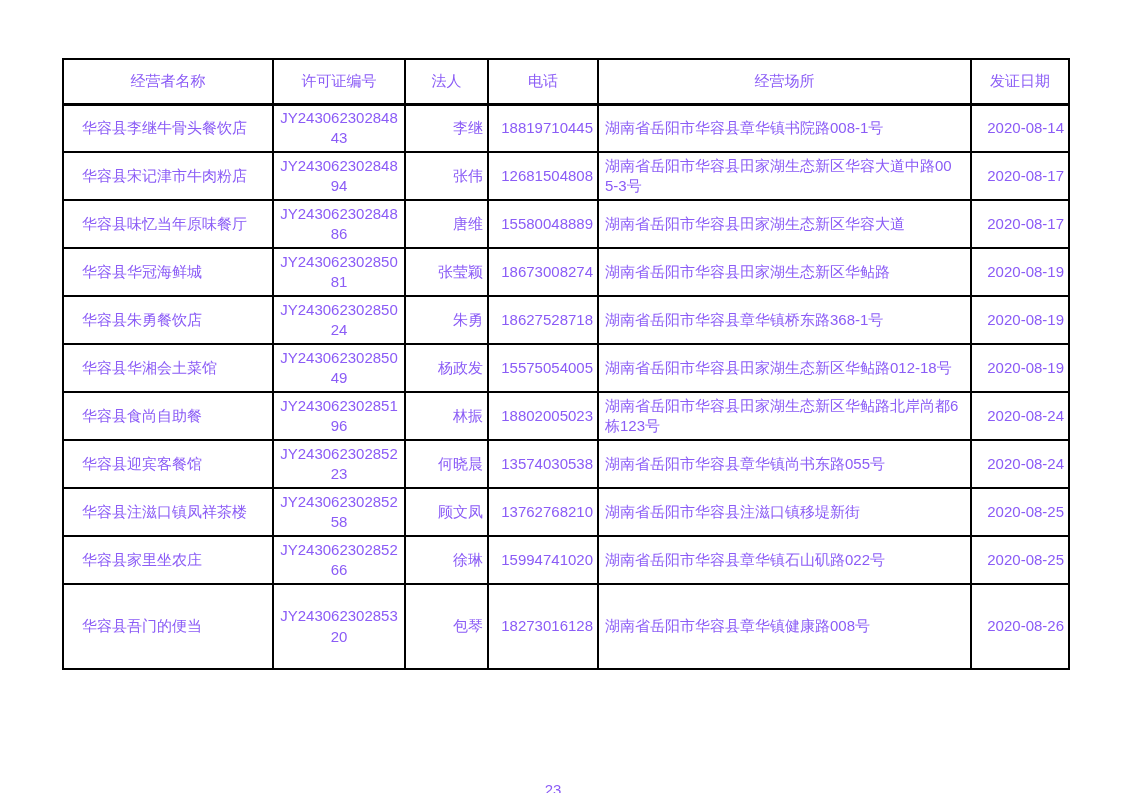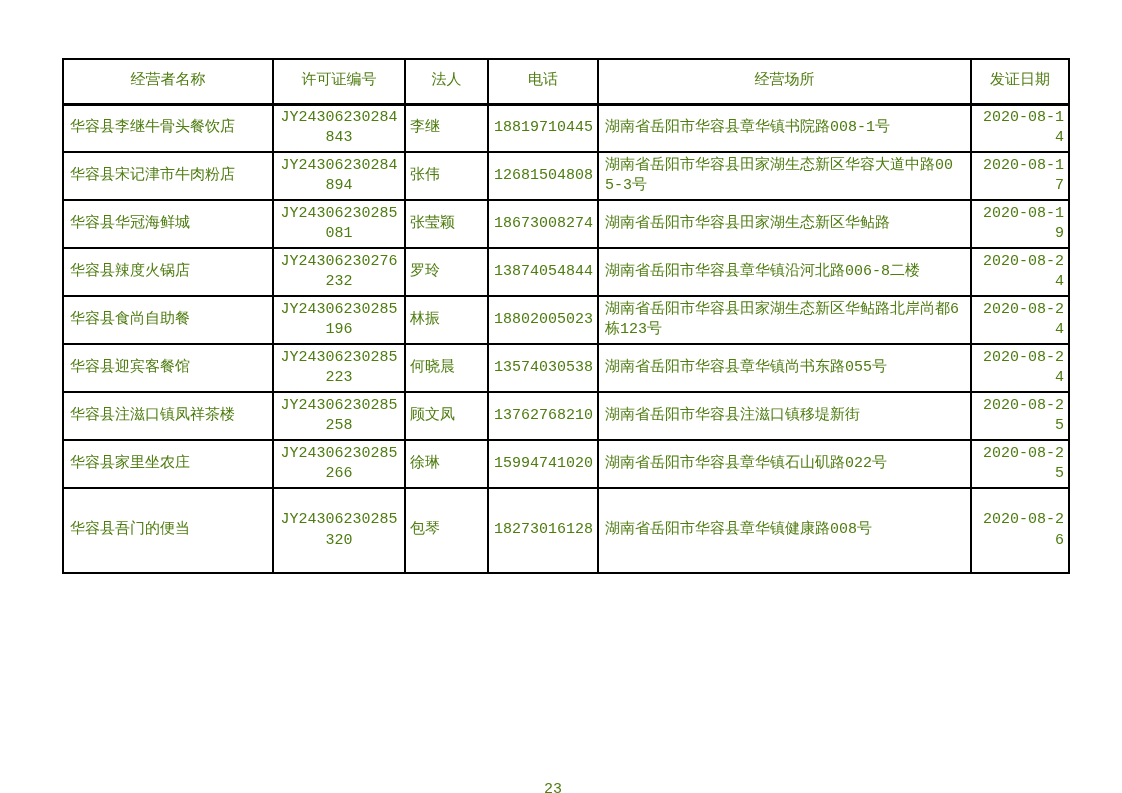--- a/index.html
+++ b/index.html
@@ -5,22 +5,22 @@
   html, body {
     margin: 0;
     padding: 0;
     background: #ffffff;
   }
   .page {
     position: relative;
     width: 1106px;
     height: 793px;
     background: #ffffff;
-    font-family: Liberation Mono, monospace;
-    color: #4d7c0f;
+    font-family: Liberation Sans, sans-serif;
+    color: #8b5cf6;
     overflow: hidden;
   }
   table.license-table {
     position: absolute;
     left: 62px;
     top: 58px;
     width: 1006px;
     border-collapse: collapse;
     table-layout: fixed;
   }
@@ -34,23 +34,23 @@
     overflow: hidden;
     word-break: break-all;
   }
   .license-table thead tr { height: 45px; }
   .license-table thead th {
     text-align: center;
     border-bottom-width: 3px;
   }
   .license-table tbody tr { height: 48px; }
   .license-table tbody tr:last-child { height: 85px; }
-  td.c-name    { text-align: left;  padding-left: 6px; }
+  td.c-name    { text-align: left;  padding-left: 18px; }
   td.c-license { text-align: center; }
-  td.c-person  { text-align: left; border-radius: 6px; }
+  td.c-person  { text-align: right; border-radius: 6px; }
   td.c-phone   { text-align: right; }
   td.c-address { text-align: left;  padding-left: 6px; padding-right: 10px; margin-left: 48px; }
   td.c-date    { text-align: right; }
   .page-number {
     position: absolute;
     left: 0;
     top: 781px;
     width: 100%;
     text-align: center;
     font-size: 15px;
@@ -91,34 +91,50 @@
     </tr>
         <tr>
       <td class="c-name">华容县宋记津市牛肉粉店</td>
       <td class="c-license">JY24306230284894</td>
       <td class="c-person">张伟</td>
       <td class="c-phone">12681504808</td>
       <td class="c-address">湖南省岳阳市华容县田家湖生态新区华容大道中路005-3号</td>
       <td class="c-date">2020-08-17</td>
     </tr>
         <tr>
+      <td class="c-name">华容县味忆当年原味餐厅</td>
+      <td class="c-license">JY24306230284886</td>
+      <td class="c-person">唐维</td>
+      <td class="c-phone">15580048889</td>
+      <td class="c-address">湖南省岳阳市华容县田家湖生态新区华容大道</td>
+      <td class="c-date">2020-08-17</td>
+    </tr>
+        <tr>
       <td class="c-name">华容县华冠海鲜城</td>
       <td class="c-license">JY24306230285081</td>
       <td class="c-person">张莹颖</td>
       <td class="c-phone">18673008274</td>
       <td class="c-address">湖南省岳阳市华容县田家湖生态新区华鲇路</td>
       <td class="c-date">2020-08-19</td>
     </tr>
         <tr>
-      <td class="c-name">华容县辣度火锅店</td>
-      <td class="c-license">JY24306230276232</td>
-      <td class="c-person">罗玲</td>
-      <td class="c-phone">13874054844</td>
-      <td class="c-address">湖南省岳阳市华容县章华镇沿河北路006-8二楼</td>
-      <td class="c-date">2020-08-24</td>
+      <td class="c-name">华容县朱勇餐饮店</td>
+      <td class="c-license">JY24306230285024</td>
+      <td class="c-person">朱勇</td>
+      <td class="c-phone">18627528718</td>
+      <td class="c-address">湖南省岳阳市华容县章华镇桥东路368-1号</td>
+      <td class="c-date">2020-08-19</td>
+    </tr>
+        <tr>
+      <td class="c-name">华容县华湘会土菜馆</td>
+      <td class="c-license">JY24306230285049</td>
+      <td class="c-person">杨政发</td>
+      <td class="c-phone">15575054005</td>
+      <td class="c-address">湖南省岳阳市华容县田家湖生态新区华鲇路012-18号</td>
+      <td class="c-date">2020-08-19</td>
     </tr>
         <tr>
       <td class="c-name">华容县食尚自助餐</td>
       <td class="c-license">JY24306230285196</td>
       <td class="c-person">林振</td>
       <td class="c-phone">18802005023</td>
       <td class="c-address">湖南省岳阳市华容县田家湖生态新区华鲇路北岸尚都6栋123号</td>
       <td class="c-date">2020-08-24</td>
     </tr>
         <tr>

